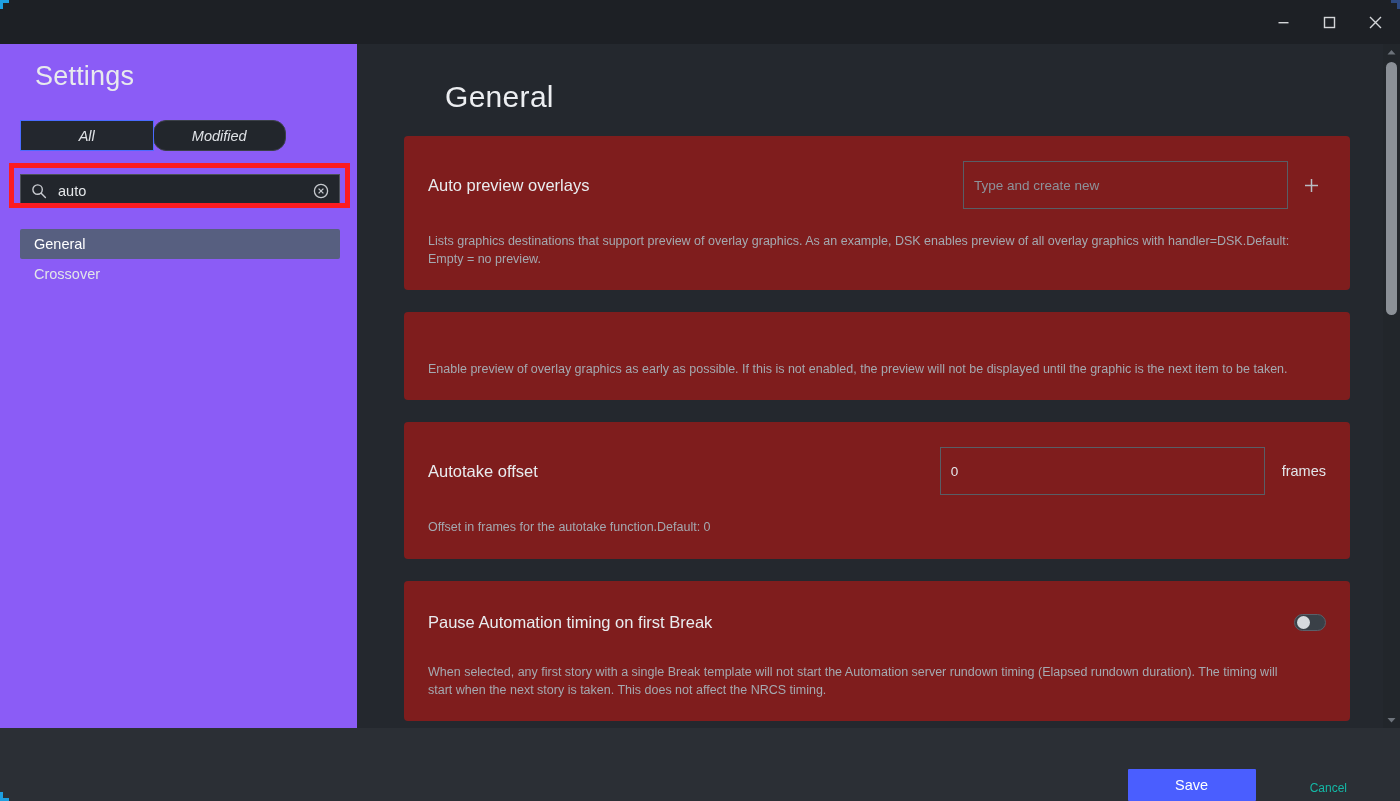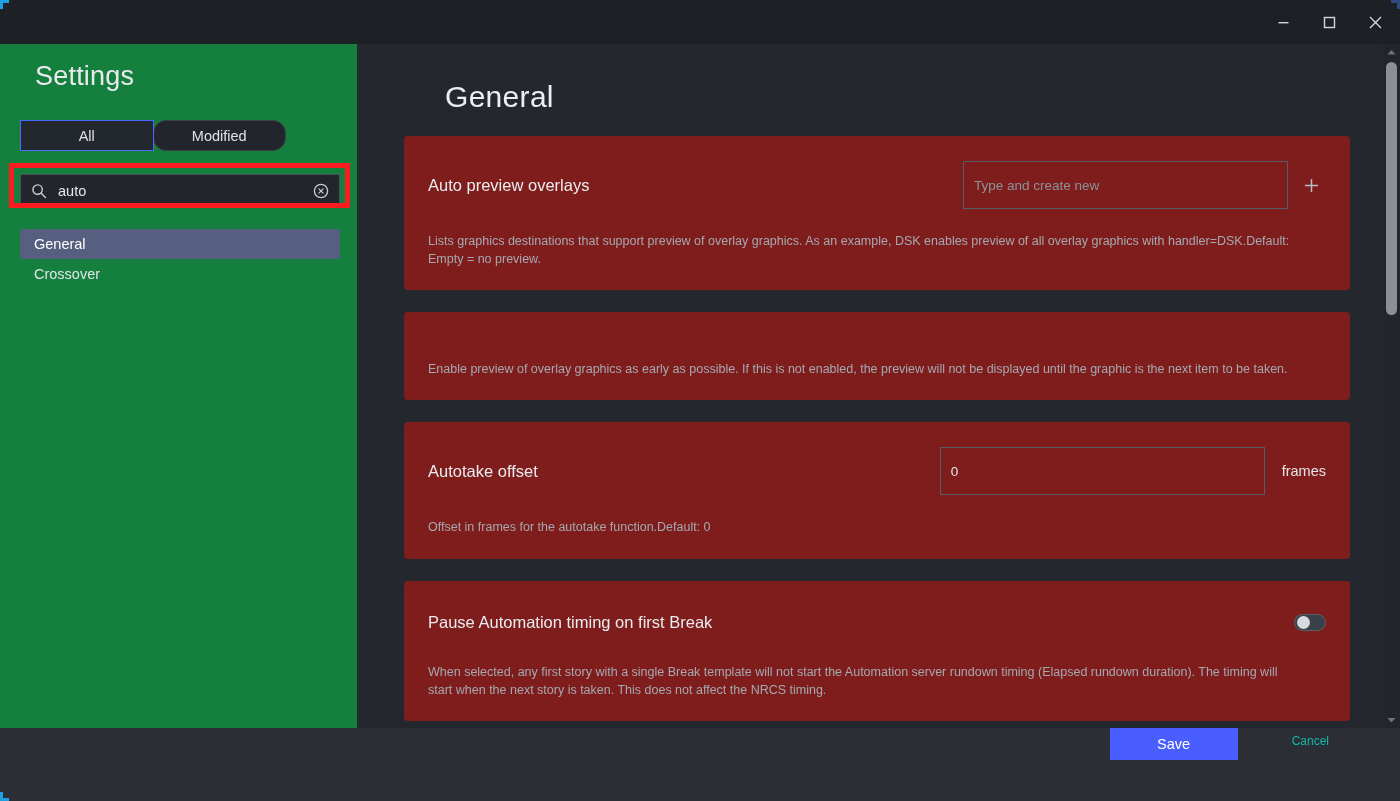--- a/index.html
+++ b/index.html
@@ -56,37 +56,38 @@
     flex: 1 1 auto;
     display: flex;
     min-height: 0;
     position: relative;
   }
 
   
   .sidebar {
     width: 357px;
     flex: 0 0 357px;
-    background: #15803d;
+    background: #8b5cf6;
     padding: 0 20px;
     position: relative;
   }
   .settings-title {
     font-size: 27px;
     font-weight: 400;
     color: #e8eaed;
     letter-spacing: .2px;
     margin: 17px 0 0 15px;
   }
 
   .segment {
     display: flex;
     margin: 28px 0 0 0;
     width: 266px;
     height: 31px;
+    font-style: italic;
   }
   .seg-btn {
     flex: 1 1 50%;
     background: #22262c;
     color: #dfe2e6;
     font-size: 14.5px;
     border: 1px solid #3b4048;
     display: flex; align-items: center; justify-content: center;
     cursor: pointer;
     user-select: none;
@@ -280,23 +281,23 @@
     border-radius: 6px;
     cursor: pointer;
   }
 
   
   .footer {
     height: 73px;
     flex: 0 0 73px;
     background: #2b2f35;
     display: flex;
-    align-items: flex-start;
+    align-items: flex-end;
     justify-content: flex-end;
-    padding-right: 61px;
+    padding-right: 43px;
   }
   .btn-save {
     width: 128px; height: 32px;
     background: #4a5eff;
     color: #fff;
     border: none;
     font-size: 14.5px;
     font-family: "Liberation Sans", sans-serif;
     cursor: pointer;
     border-radius: 1px;

